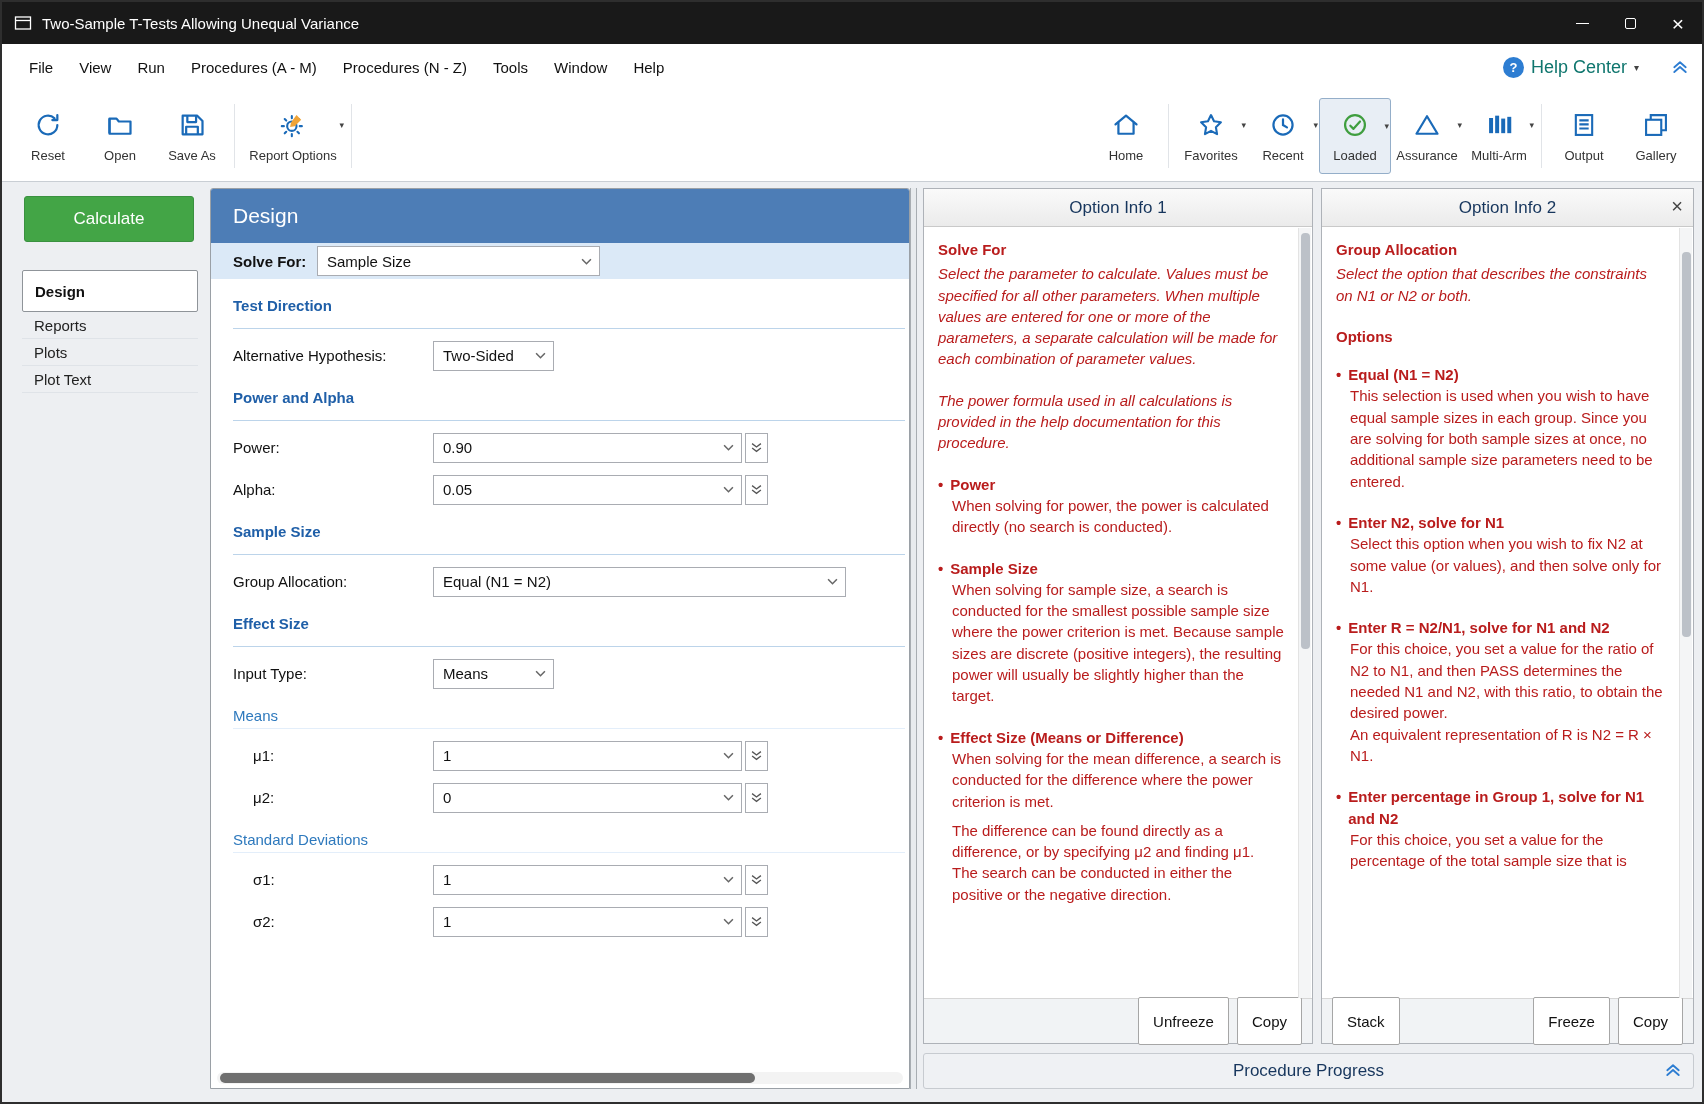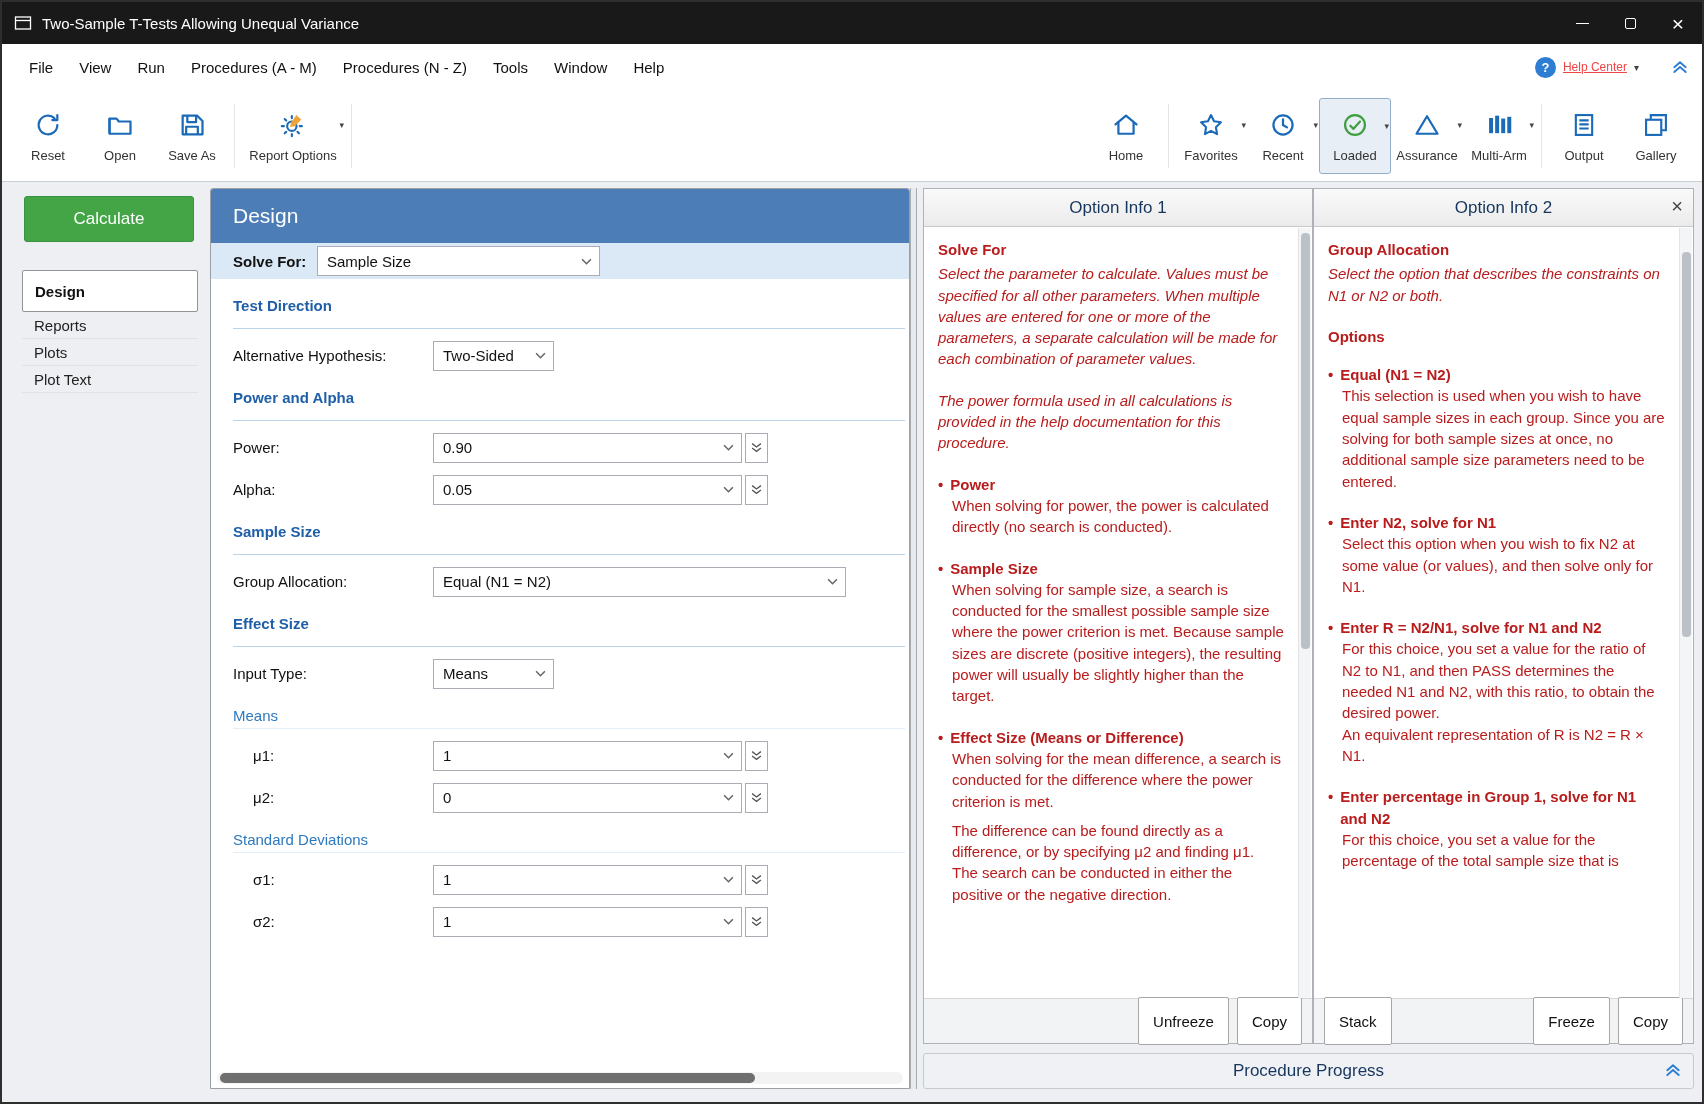--- a/index.html
+++ b/index.html
@@ -18,21 +18,21 @@
   .min-glyph { width:13px; height:1px; background:#fff; display:block; }
   .max-glyph { width:11px; height:11px; border:1px solid #fff; display:block; border-radius:2px; }
   .wc.close { font-size:21px; line-height:1; }
 
   
   .menubar { height:46px; background:#fff; display:flex; align-items:center; padding:0 14px; flex:0 0 auto; }
   .menu-item { font-size:15px; color:#111; padding:6px 13px; }
   .menu-right { margin-left:auto; display:flex; align-items:center; gap:7px; }
   .help-badge { width:21px; height:21px; border-radius:50%; background:#2d7dd2; color:#fff;
                 font-size:13px; font-weight:bold; display:flex; align-items:center; justify-content:center; }
-  .help-label { font-size:12px; color:#ef4444;text-decoration:underline; }
+  .help-label { font-size:18px; color:#0f766e; }
   .caret { font-size:10px; color:#444; }
   .collapse-btn { margin-left:26px; display:flex; }
 
   
   .toolbar { height:92px; background:#fff; border-bottom:1px solid #c9ced4; display:flex;
              align-items:center; padding:0 10px; flex:0 0 auto; }
   .tb-item { position:relative; width:72px; height:76px; display:flex; flex-direction:column;
              align-items:center; justify-content:center; gap:6px; border-radius:3px; }
   .tb-item.active { background:#e8eef5; border:1px solid #94aec9; }
   .tb-ic { height:34px; display:flex; align-items:center; justify-content:center; }
@@ -83,21 +83,21 @@
 
   .hscroll { position:absolute; left:6px; right:6px; bottom:4px; height:12px; background:#f3f3f3; border-radius:6px; }
   .hthumb { position:absolute; left:3px; top:1px; height:10px; width:78%; background:#6f6f6f; border-radius:5px; }
 
   
   .splitter { width:7px; flex:0 0 auto; margin:0 0; background:#e8ebee;
               border-left:1px solid #a8adb2; border-right:1px solid #a8adb2; }
 
   
   .right-region { flex:1; display:flex; flex-direction:column; margin-left:6px; min-width:0; }
-  .info-row { flex:1; display:flex; min-height:0; }
+  .info-row { flex:1; display:flex; gap:8px; min-height:0; }
   .info-panel { background:#fff; border:1px solid #aeb2b8; display:flex; flex-direction:column; position:relative; min-width:0; }
   .info1 { width:390px; flex:0 0 auto; }
   .info2 { flex:1; }
   .panel-header { height:38px; background:linear-gradient(#fafafa,#ebebeb); border-bottom:1px solid #c9c9c9;
                   display:flex; align-items:center; justify-content:center; color:#17365d; font-size:17px;
                   flex:0 0 auto; position:relative; }
   .panel-close { position:absolute; right:10px; top:7px; font-size:20px; color:#444; line-height:1; }
   .panel-body { flex:1; overflow:hidden; padding:10px 28px 6px 14px; font-size:15px; color:#b91c1c; line-height:1.42; }
   .ib-heading { font-weight:bold; margin:2px 0 3px 0; }
   .ib-para { margin:0 0 20px 0;font-style:italic; }

